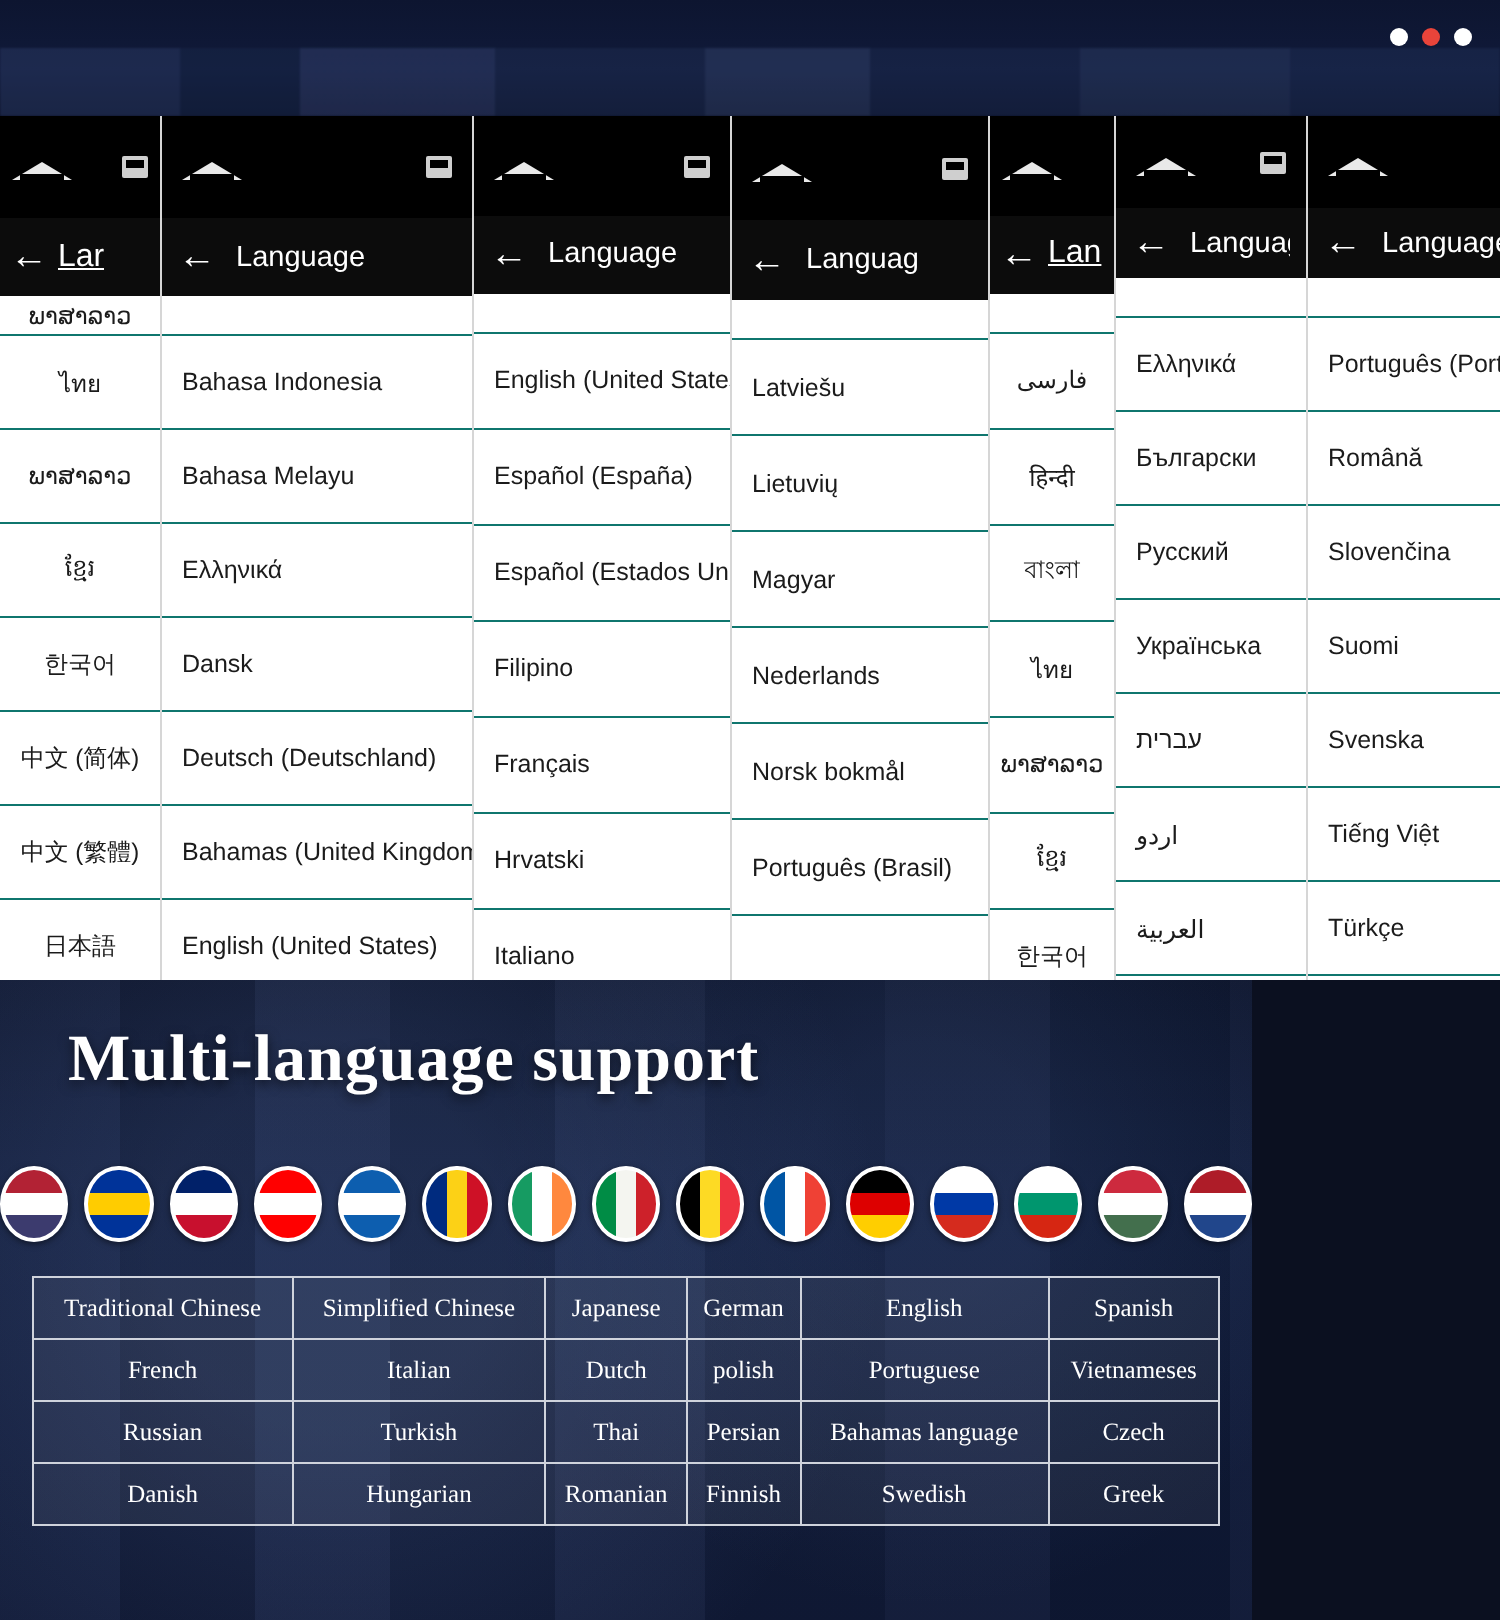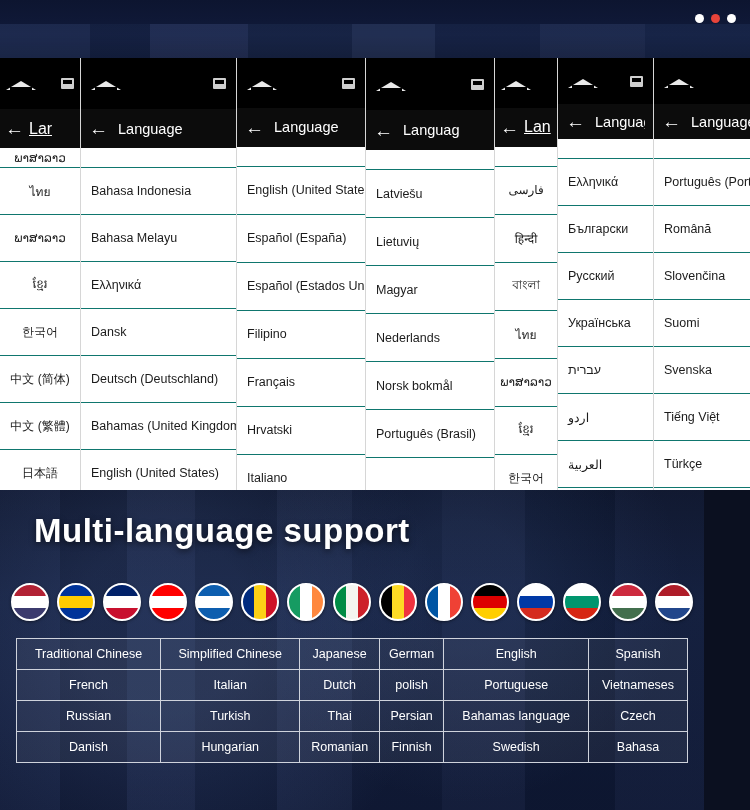--- a/index.html
+++ b/index.html
@@ -162,24 +162,25 @@
   .phone.w-narrow .appbar { gap: 5px; padding: 0 5px; }
   .phone.w-narrow .appbar-title { font-size: 16px; text-decoration: underline; }
   .phone.w-narrow .statusbar { padding: 0 6px; }
 
   .phone.w-wide { width: 155px; }
   .phone.w-mid  { width: 128px; }
 
   
   .promo {
     position: relative;
-    width: 704px;
+    width: 626px;
     height: 320px;
     background: linear-gradient(180deg, #070c1c 0%, #0c1630 35%, #0a1128 100%);
     overflow: hidden;
+    font-family: Liberation Serif, serif;
   }
   .promo-skyline {
     position: absolute;
     left: 0; top: 0;
     width: 750px; height: 320px;
     background:
       radial-gradient(circle at 22% 42%, rgba(90,115,175,0.20) 0 14%, rgba(0,0,0,0) 45%),
       radial-gradient(circle at 62% 30%, rgba(70,95,150,0.18) 0 12%, rgba(0,0,0,0) 42%),
       linear-gradient(90deg,
         rgba(36,50,88,0.40) 0 8%,
@@ -475,18 +476,18 @@
         <td>Persian</td>
         <td>Bahamas language</td>
         <td>Czech</td>
       </tr>
       <tr>
         <td>Danish</td>
         <td>Hungarian</td>
         <td>Romanian</td>
         <td>Finnish</td>
         <td>Swedish</td>
-        <td>Bahasa</td>
+        <td>Greek</td>
       </tr>
     </tbody>
       </table>
   </div>
 </div>
 
 </body></html>

